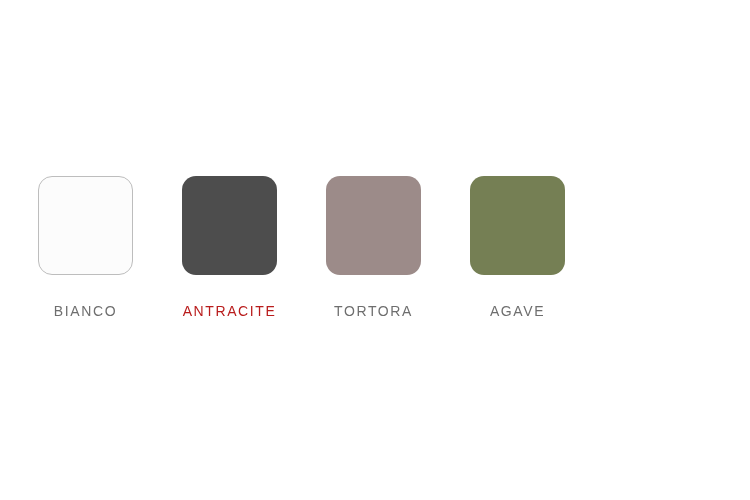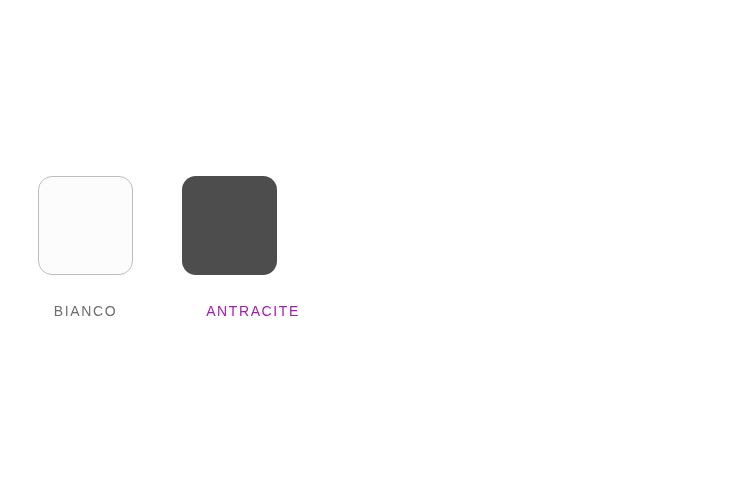--- a/index.html
+++ b/index.html
@@ -33,21 +33,20 @@
     justify-content: flex-start;
     padding-left: 38px;
     box-sizing: border-box;
   }
 
   .swatch-cell {
     width: 95px;
     margin-right: 49px;   
     display: flex;
     flex-direction: column;
-    align-items: center;
   }
 
   .swatch-cell:last-child {
     margin-right: 0;
   }
 
   .swatch-chip {
     width: 95px;
     height: 99px;
     border-radius: 14px;
@@ -80,20 +79,28 @@
 
   <div class="swatch-row">
 
     <div class="swatch-cell">
       <div class="swatch-chip outlined" style="background-color: rgb(252, 252, 252); border-color: rgb(189, 189, 189);"></div>
       <div class="swatch-label" style="color: rgb(110, 110, 110);">BIANCO</div>
     </div>
 
     <div class="swatch-cell">
       <div class="swatch-chip" style="background-color: rgb(77, 77, 77);"></div>
-      <div class="swatch-label" style="color: #a21caf; margin-left: 47px;">ANTRACITE</div>
+      <div class="swatch-label" style="color: #b91c1c;">ANTRACITE</div>
     </div>
 
+    <div class="swatch-cell">
+      <div class="swatch-chip" style="background-color: rgb(156, 139, 137);"></div>
+      <div class="swatch-label" style="color: rgb(110, 110, 110);">TORTORA</div>
+    </div>
 
+    <div class="swatch-cell">
+      <div class="swatch-chip" style="background-color: rgb(117, 127, 84);"></div>
+      <div class="swatch-label" style="color: rgb(110, 110, 110);">AGAVE</div>
+    </div>
 
 
   </div>
 </div>
 
 </body></html>

